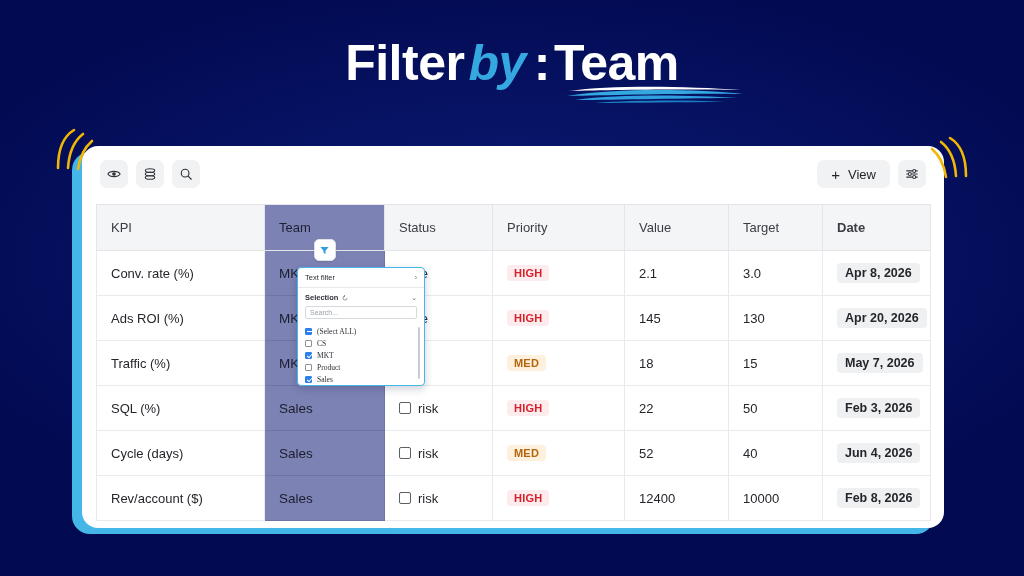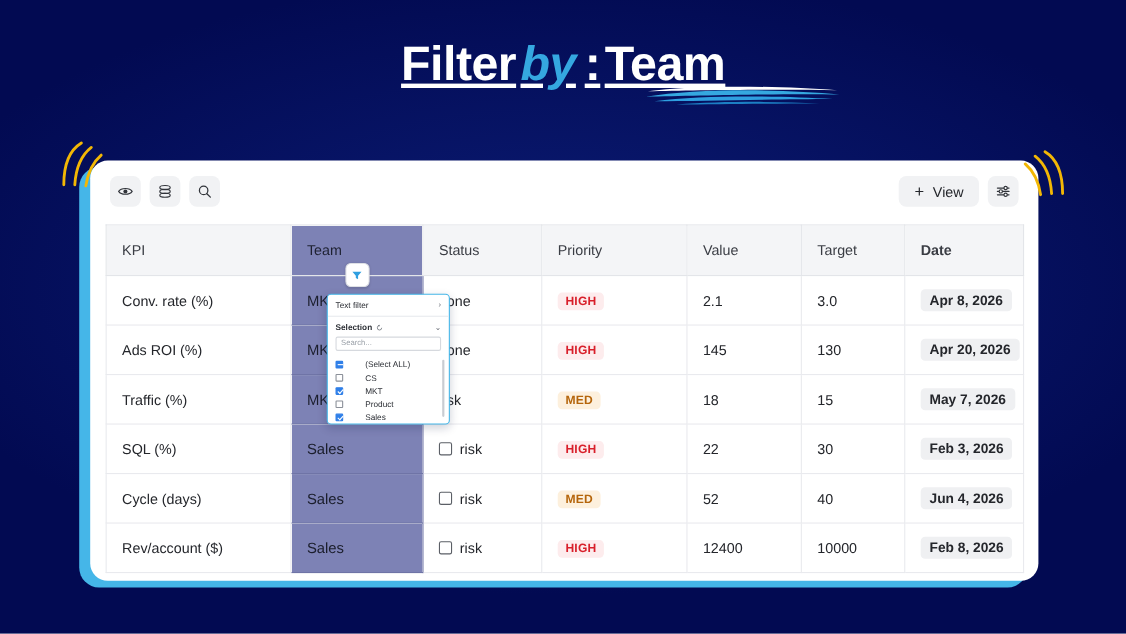--- a/index.html
+++ b/index.html
@@ -19,22 +19,22 @@
     pointer-events:none;
   }
 
   
   .title-wrap{
     position:absolute; top:34px; left:0; right:0;
     text-align:center; z-index:5;
   }
   .title{
     display:inline-block; position:relative;
-    font-size:44px; font-weight:700; letter-spacing:-.5px;
-    color:#ffffff; white-space:nowrap;text-decoration:underline;
+    font-size:50px; font-weight:700; letter-spacing:-.5px;
+    color:#ffffff; white-space:nowrap;
   }
   .title .t-by{
     color:#35a8e0; font-style:italic; font-weight:700;
     padding:0 4px;
   }
   .title .t-colon{ color:#ffffff; padding:0 4px; }
   .title .t-team{ color:#ffffff; position:relative; }
   .underline-svg{
     position:absolute; left:220px; bottom:-14px; width:180px; height:22px;
     pointer-events:none;
@@ -148,21 +148,21 @@
   .status-cell{ display:flex; align-items:center; gap:7px; }
   .cb{
     width:12px; height:12px; border:1.5px solid #5b5f66;
     border-radius:2px; background:#fff; flex:none;
   }
 
   
   .filter-pop{
     position:absolute;
     left:297px; top:267px;
-    width:112px;
+    width:128px;
     background:#ffffff;
     border:1.5px solid #45b6e8;
     border-radius:4px;
     z-index:40;
     font-size:7.5px;
     color:#2b2e34;
     box-shadow:0 3px 9px rgba(10,20,60,.20);
     overflow:hidden;
   }
   .fp-row{
@@ -187,23 +187,24 @@
     color:#9aa0a8; font-size:7px;
     background:#fff;
   }
   .fp-list{
     padding:2px 0 4px 7px;
     max-height:62px;
     overflow:hidden;
     position:relative;
   }
   .fp-item{
-    display:flex; align-items:center; gap:20px;
+    display:flex; align-items:center; gap:5px;
     padding:1.5px 0;
     font-size:7.5px;
+    font-family:Liberation Serif, serif;
   }
   .fp-cb{
     width:7px; height:7px; border-radius:1px;
     border:1px solid #8b9099; background:#fff; flex:none;
     position:relative;
   }
   .fp-cb.checked{ background:#2f7fe8; border-color:#2f7fe8; }
   .fp-cb.checked::after{
     content:""; position:absolute; left:1.6px; top:.3px;
     width:2.2px; height:4px;
@@ -354,21 +355,21 @@
           <td class="col-kpi"><span>SQL (%)</span></td>
           <td class="col-team"><span>Sales</span></td>
           <td class="col-status">
             <span class="status-cell">
               <span class="cb"></span>
               <span>risk</span>
             </span>
           </td>
           <td class="col-priority"><span class="badge badge-high">HIGH</span></td>
           <td class="col-value"><span>22</span></td>
-          <td class="col-target"><span>30</span></td>
+          <td class="col-target"><span>50</span></td>
           <td class="col-date"><span class="date-chip">Feb 3, 2026</span></td>
         </tr>
         <tr>
           <td class="col-kpi"><span>Cycle (days)</span></td>
           <td class="col-team"><span>Sales</span></td>
           <td class="col-status">
             <span class="status-cell">
               <span class="cb"></span>
               <span>risk</span>
             </span>

